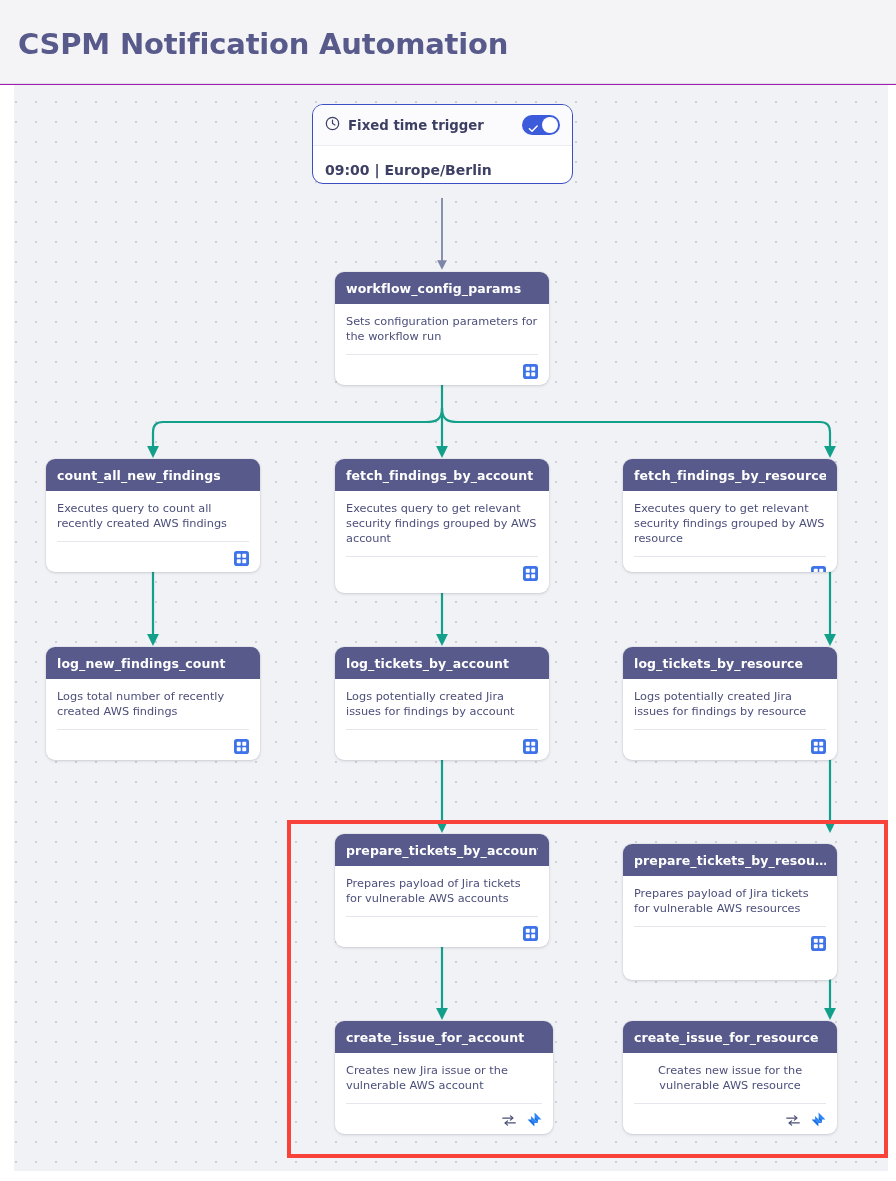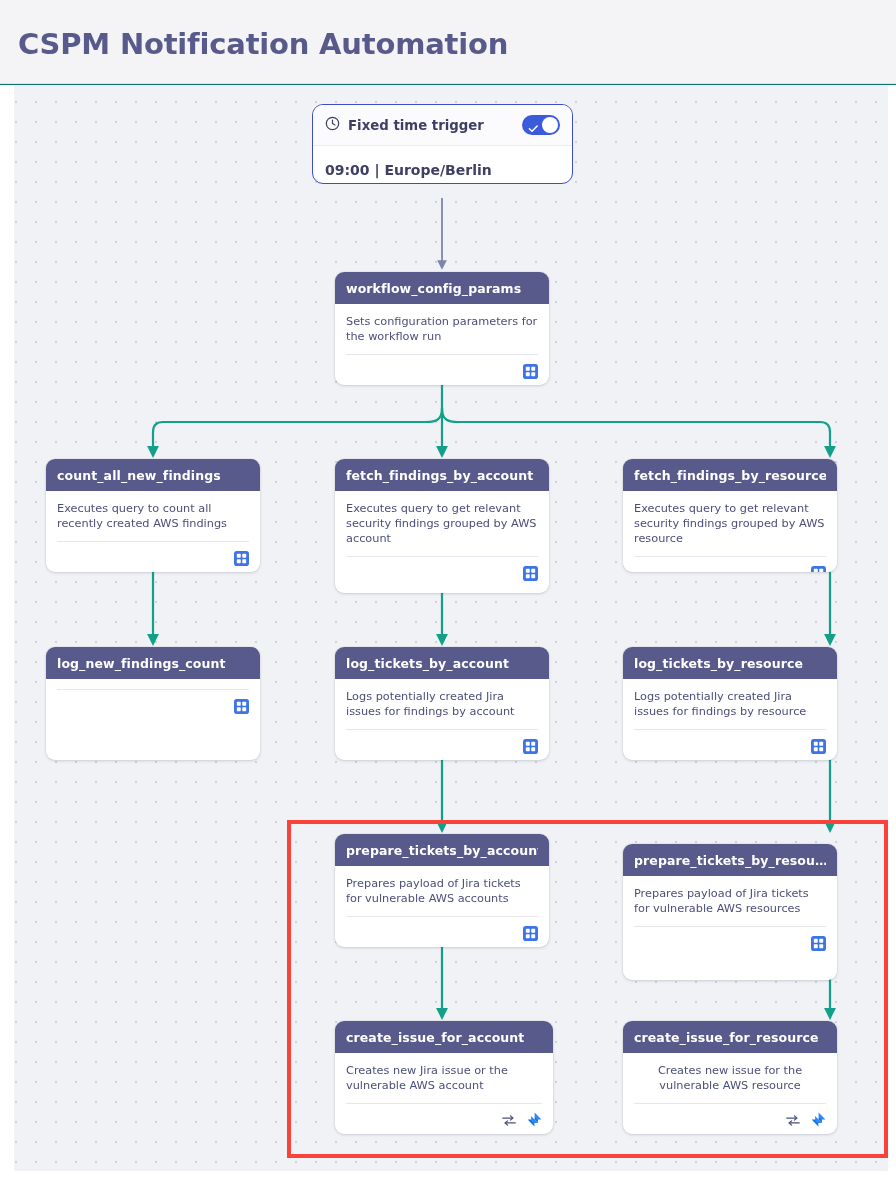--- a/index.html
+++ b/index.html
@@ -2,21 +2,21 @@
 <html><head>
 <meta charset="utf-8">
 <style>
   * { box-sizing: border-box; margin: 0; padding: 0; }
   html, body {
     width: 896px; height: 1181px;
     font-family: "DejaVu Sans", "Liberation Sans", sans-serif;
     background: #ffffff;
     overflow: hidden;
   }
-  #app { position: relative; width: 896px; height: 1181px; background: #0f766e; }
+  #app { position: relative; width: 896px; height: 1181px; background: #a21caf; }
 
   
   #header {
     position: absolute; left: 0; top: 0; width: 896px; height: 84px;
     background: #f4f4f7;
     border-bottom: 1px solid #e0e0e6;
   }
   #page-title {
     position: absolute; left: 18px; top: 27px;
     font-size: 29px; font-weight: bold; letter-spacing: -0.2px;
@@ -261,20 +261,23 @@
           <rect x="8.8" y="8.8" width="4.2" height="4.2" rx="0.8" fill="#ffffff"></rect>
         </svg>
       </span>
     </div>
   </div>
 
   <div class="node" style="left:46px; top:647px; width:214px; height:113px;">
     <div class="node-header">
       <span class="node-title">log_new_findings_count</span>
     </div>
+    <div class="node-body">
+      <div class="node-desc">Logs total number of recently created AWS findings</div>
+    </div>
     <div class="node-divider"></div>
     <div class="node-footer">
       <span>
         <svg class="icon-grid" viewBox="0 0 16 16">
           <rect x="0" y="0" width="16" height="16" rx="3" fill="#3f74e8"></rect>
           <rect x="3" y="3" width="4.2" height="4.2" rx="0.8" fill="#ffffff"></rect>
           <rect x="8.8" y="3" width="4.2" height="4.2" rx="0.8" fill="#ffffff"></rect>
           <rect x="3" y="8.8" width="4.2" height="4.2" rx="0.8" fill="#ffffff"></rect>
           <rect x="8.8" y="8.8" width="4.2" height="4.2" rx="0.8" fill="#ffffff"></rect>
         </svg>

